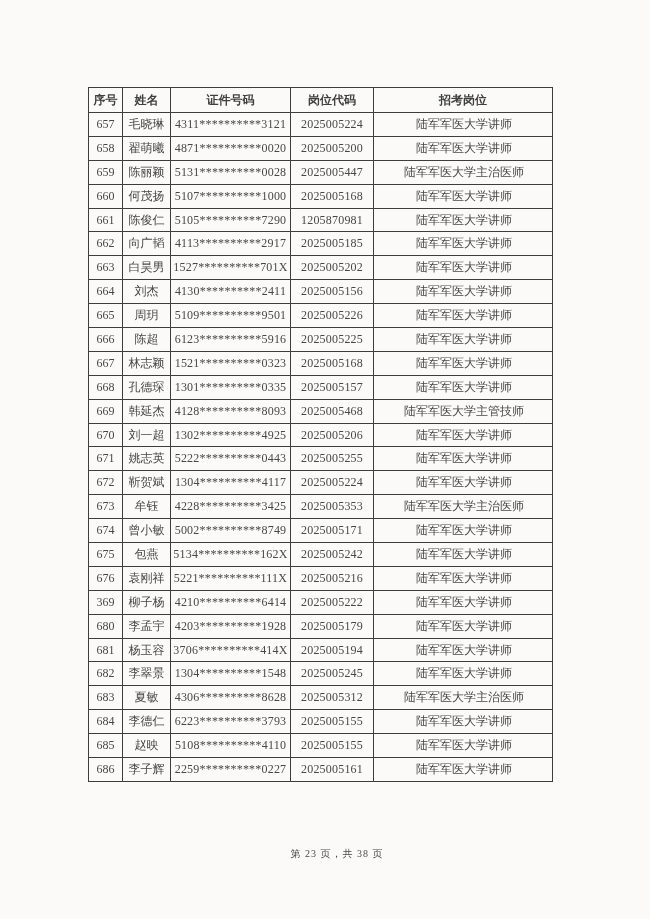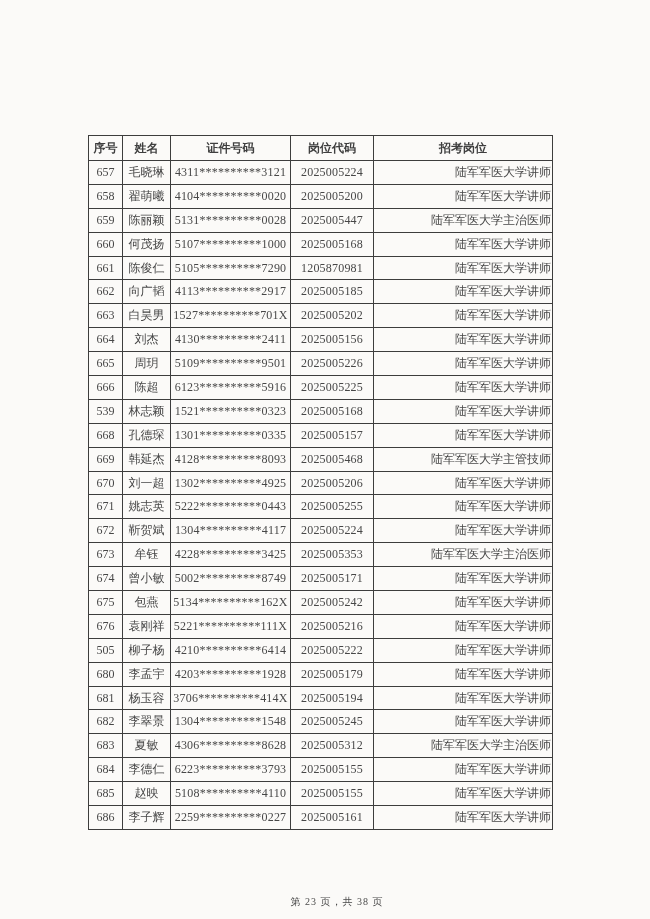--- a/index.html
+++ b/index.html
@@ -9,21 +9,20 @@
   }
   body {
     position: relative;
     background: #fbfaf8;
     color: #474747;
     overflow: hidden;
   }
   .page {
     position: absolute;
     inset: 0;
-    margin-top: 48px;
   }
   table.roster {
     position: absolute;
     left: 88px;
     top: 87px;
     width: 464px;
     border-collapse: collapse;
     table-layout: fixed;
     border: 1.6px solid #303030;
   }
@@ -40,21 +39,21 @@
   }
   table.roster thead tr { height: 25px; }
   table.roster tbody tr { height: 23.9px; }
   table.roster th { font-weight: bold; color: #3f3f3f; }
   col.c-no   { width: 34px; }
   col.c-name { width: 48px; }
   col.c-id   { width: 120px; }
   col.c-code { width: 83px; }
   col.c-pos  { width: 179px; }
   table.roster td.col-position {
-    text-align: right;
+    text-align: center;
     padding-left: 3px;
   }
   table.roster td.col-id, table.roster td.col-code {
     letter-spacing: 0.2px;
   }
   .page-footer {
     position: absolute;
     left: 12px;
     top: 847px;
     width: 100%;
@@ -90,21 +89,21 @@
         <tr>
           <td class="col-no">657</td>
           <td class="col-name">毛晓琳</td>
           <td class="col-id">4311**********3121</td>
           <td class="col-code">2025005224</td>
           <td class="col-position">陆军军医大学讲师</td>
         </tr>
         <tr>
           <td class="col-no">658</td>
           <td class="col-name">翟萌曦</td>
-          <td class="col-id">4104**********0020</td>
+          <td class="col-id">4871**********0020</td>
           <td class="col-code">2025005200</td>
           <td class="col-position">陆军军医大学讲师</td>
         </tr>
         <tr>
           <td class="col-no">659</td>
           <td class="col-name">陈丽颖</td>
           <td class="col-id">5131**********0028</td>
           <td class="col-code">2025005447</td>
           <td class="col-position">陆军军医大学主治医师</td>
         </tr>
@@ -151,21 +150,21 @@
           <td class="col-position">陆军军医大学讲师</td>
         </tr>
         <tr>
           <td class="col-no">666</td>
           <td class="col-name">陈超</td>
           <td class="col-id">6123**********5916</td>
           <td class="col-code">2025005225</td>
           <td class="col-position">陆军军医大学讲师</td>
         </tr>
         <tr>
-          <td class="col-no">539</td>
+          <td class="col-no">667</td>
           <td class="col-name">林志颖</td>
           <td class="col-id">1521**********0323</td>
           <td class="col-code">2025005168</td>
           <td class="col-position">陆军军医大学讲师</td>
         </tr>
         <tr>
           <td class="col-no">668</td>
           <td class="col-name">孔德琛</td>
           <td class="col-id">1301**********0335</td>
           <td class="col-code">2025005157</td>
@@ -221,21 +220,21 @@
           <td class="col-position">陆军军医大学讲师</td>
         </tr>
         <tr>
           <td class="col-no">676</td>
           <td class="col-name">袁刚祥</td>
           <td class="col-id">5221**********111X</td>
           <td class="col-code">2025005216</td>
           <td class="col-position">陆军军医大学讲师</td>
         </tr>
         <tr>
-          <td class="col-no">505</td>
+          <td class="col-no">369</td>
           <td class="col-name">柳子杨</td>
           <td class="col-id">4210**********6414</td>
           <td class="col-code">2025005222</td>
           <td class="col-position">陆军军医大学讲师</td>
         </tr>
         <tr>
           <td class="col-no">680</td>
           <td class="col-name">李孟宇</td>
           <td class="col-id">4203**********1928</td>
           <td class="col-code">2025005179</td>

